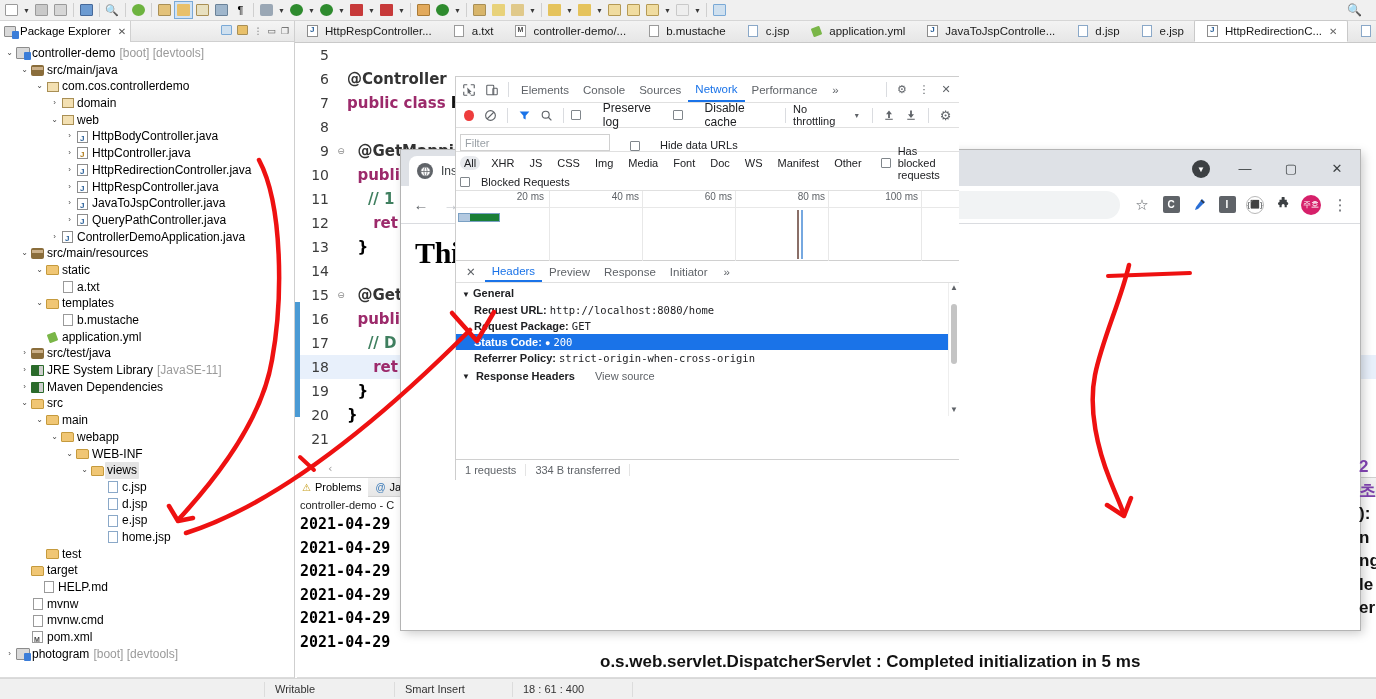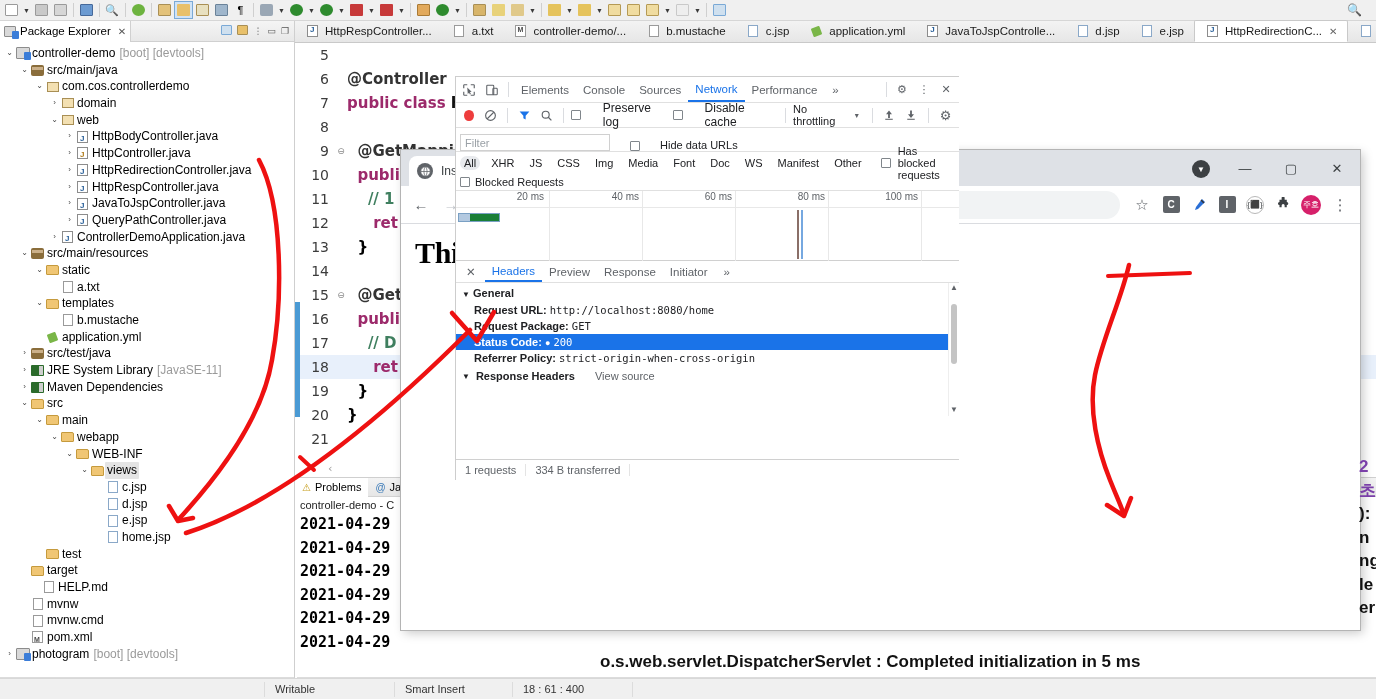--- a/index.html
+++ b/index.html
@@ -168,21 +168,21 @@
   .dt-record { width:11px;height:11px;border-radius:50%;background:#ee3d3d;margin:0 4px;}
   .cbx { width:10px;height:10px;border:1px solid #80868b;border-radius:1px;display:inline-block;background:#fff;flex:0 0 10px;}
   .dt-lbl { font-size:12px; color:#202124; margin-left:19px; margin-right:8px;}
   .dt-throttle { font-size:11px;color:#202124; }
 
   .dt-row3 { height: 24px; display:flex; align-items:flex-end; border-bottom:1px solid #e0e0e0; padding: 0 4px; gap:20px;}
   .dt-filter { flex: 0 0 150px; height:17px; border:1px solid #d0d0d0; background:#fff; font-size:11px; color:#9aa0a6; padding: 0 4px; display:flex;align-items:center;}
   .dt-row4 { height: 21px; display:flex; align-items:center; padding: 0 4px; gap:7px; font-size:11px;}
   .dt-chip { padding: 1px 4px; border-radius:8px; }
   .dt-chip.on { background:#e8eaed; color:#202124;}
-  .dt-row5 { height: 18px; display:flex; align-items:center; padding: 0 4px; gap:5px; font-size:11px; border-bottom:1px solid #e0e0e0;}
+  .dt-row5 { height: 18px; display:flex; align-items:center; padding: 0 4px; gap:11px; font-size:11px; border-bottom:1px solid #e0e0e0;}
 
   .dt-timeline { height: 70px; border-bottom:1px solid #d0d0d0; position: relative; background:#fff; }
   .tl-head { height: 17px; position: relative; border-bottom:1px solid #e8e8e8;}
   .tl-tick { position: absolute; top: 0; height: 17px; font-size: 10px; color: #5f6368; padding-right: 3px; text-align:right; }
   .tl-grid { position:absolute; top:0; bottom:0; width:1px; background:#e8e8e8; }
   .tl-bar { position:absolute; left: 2px; top: 22px; height: 9px; }
 
   .dt-split { display: flex; height: 155px; }
   .dt-names { width: 183px; border-right: 1px solid #d0d0d0; }
   .dt-names-hd { height: 21px; border-bottom:1px solid #e0e0e0; display:flex; align-items:center; padding-left:6px; font-size:11px;}

